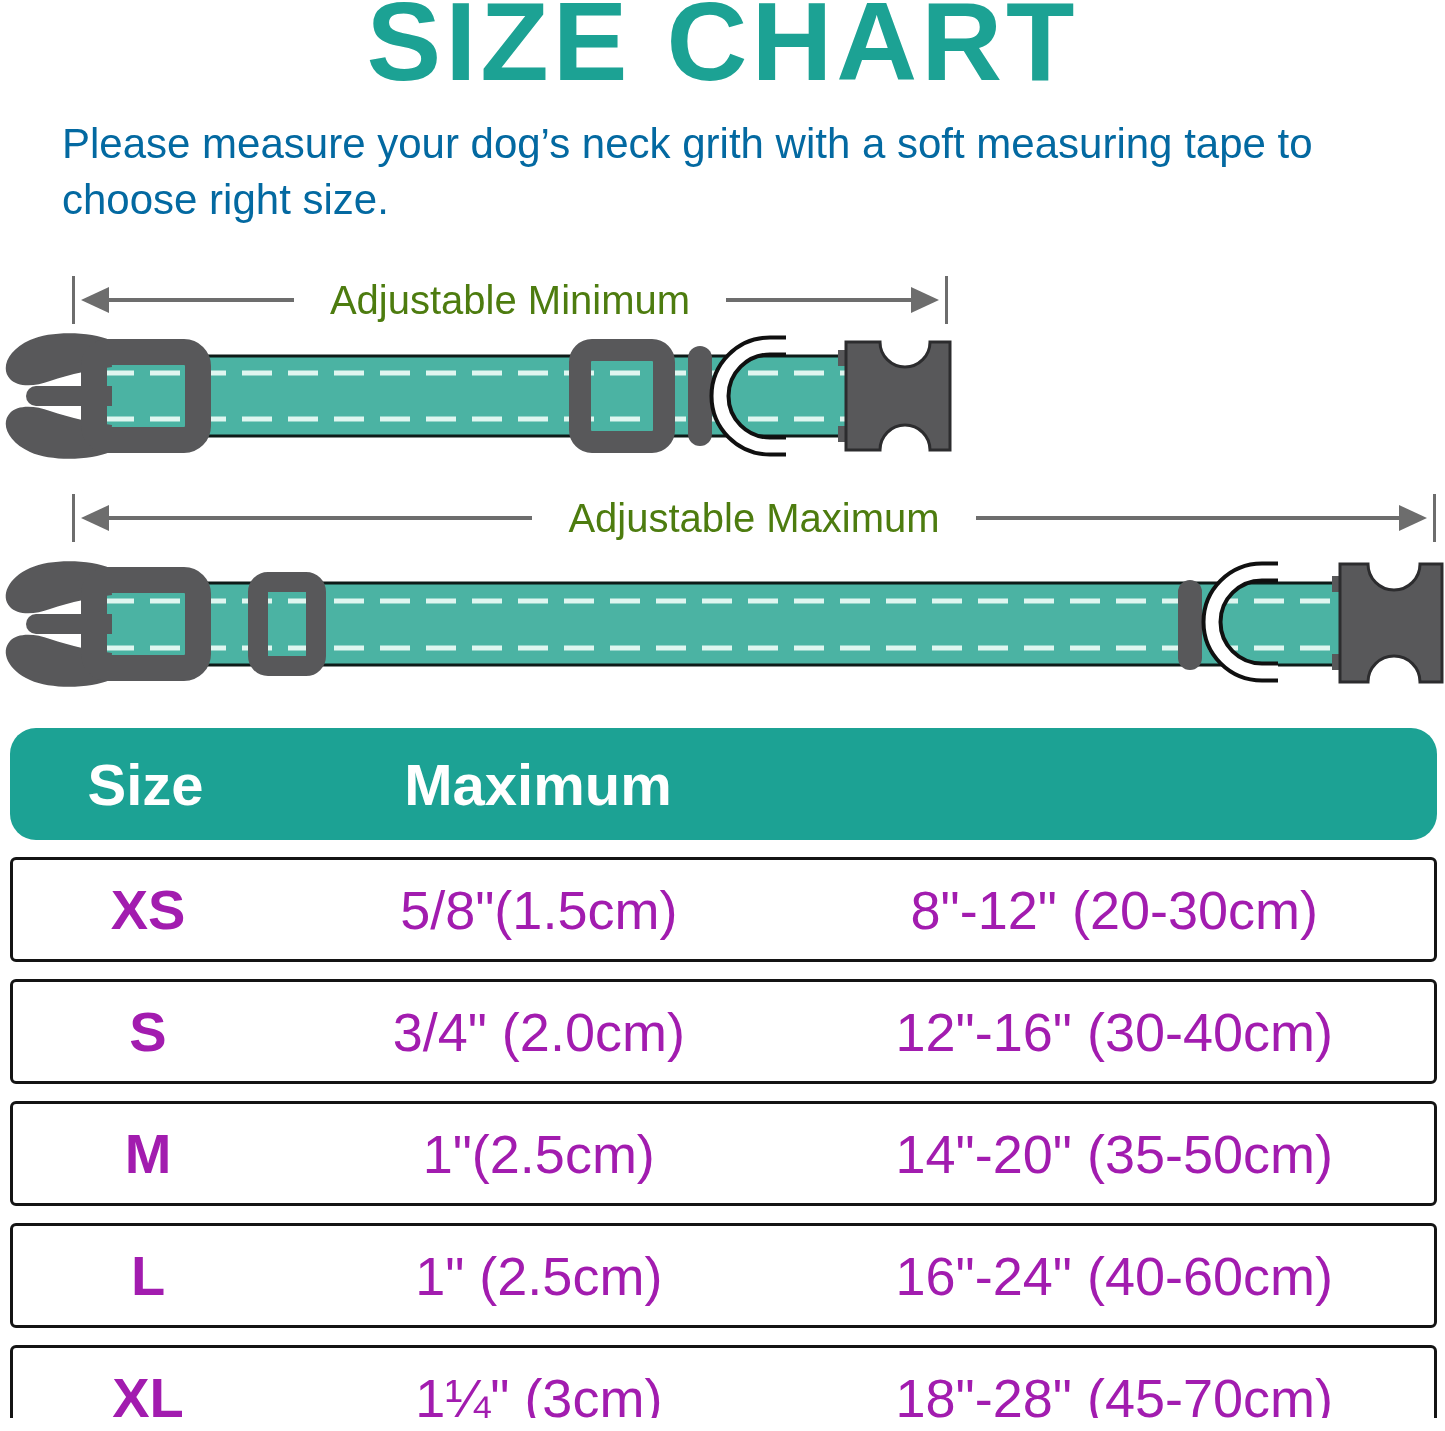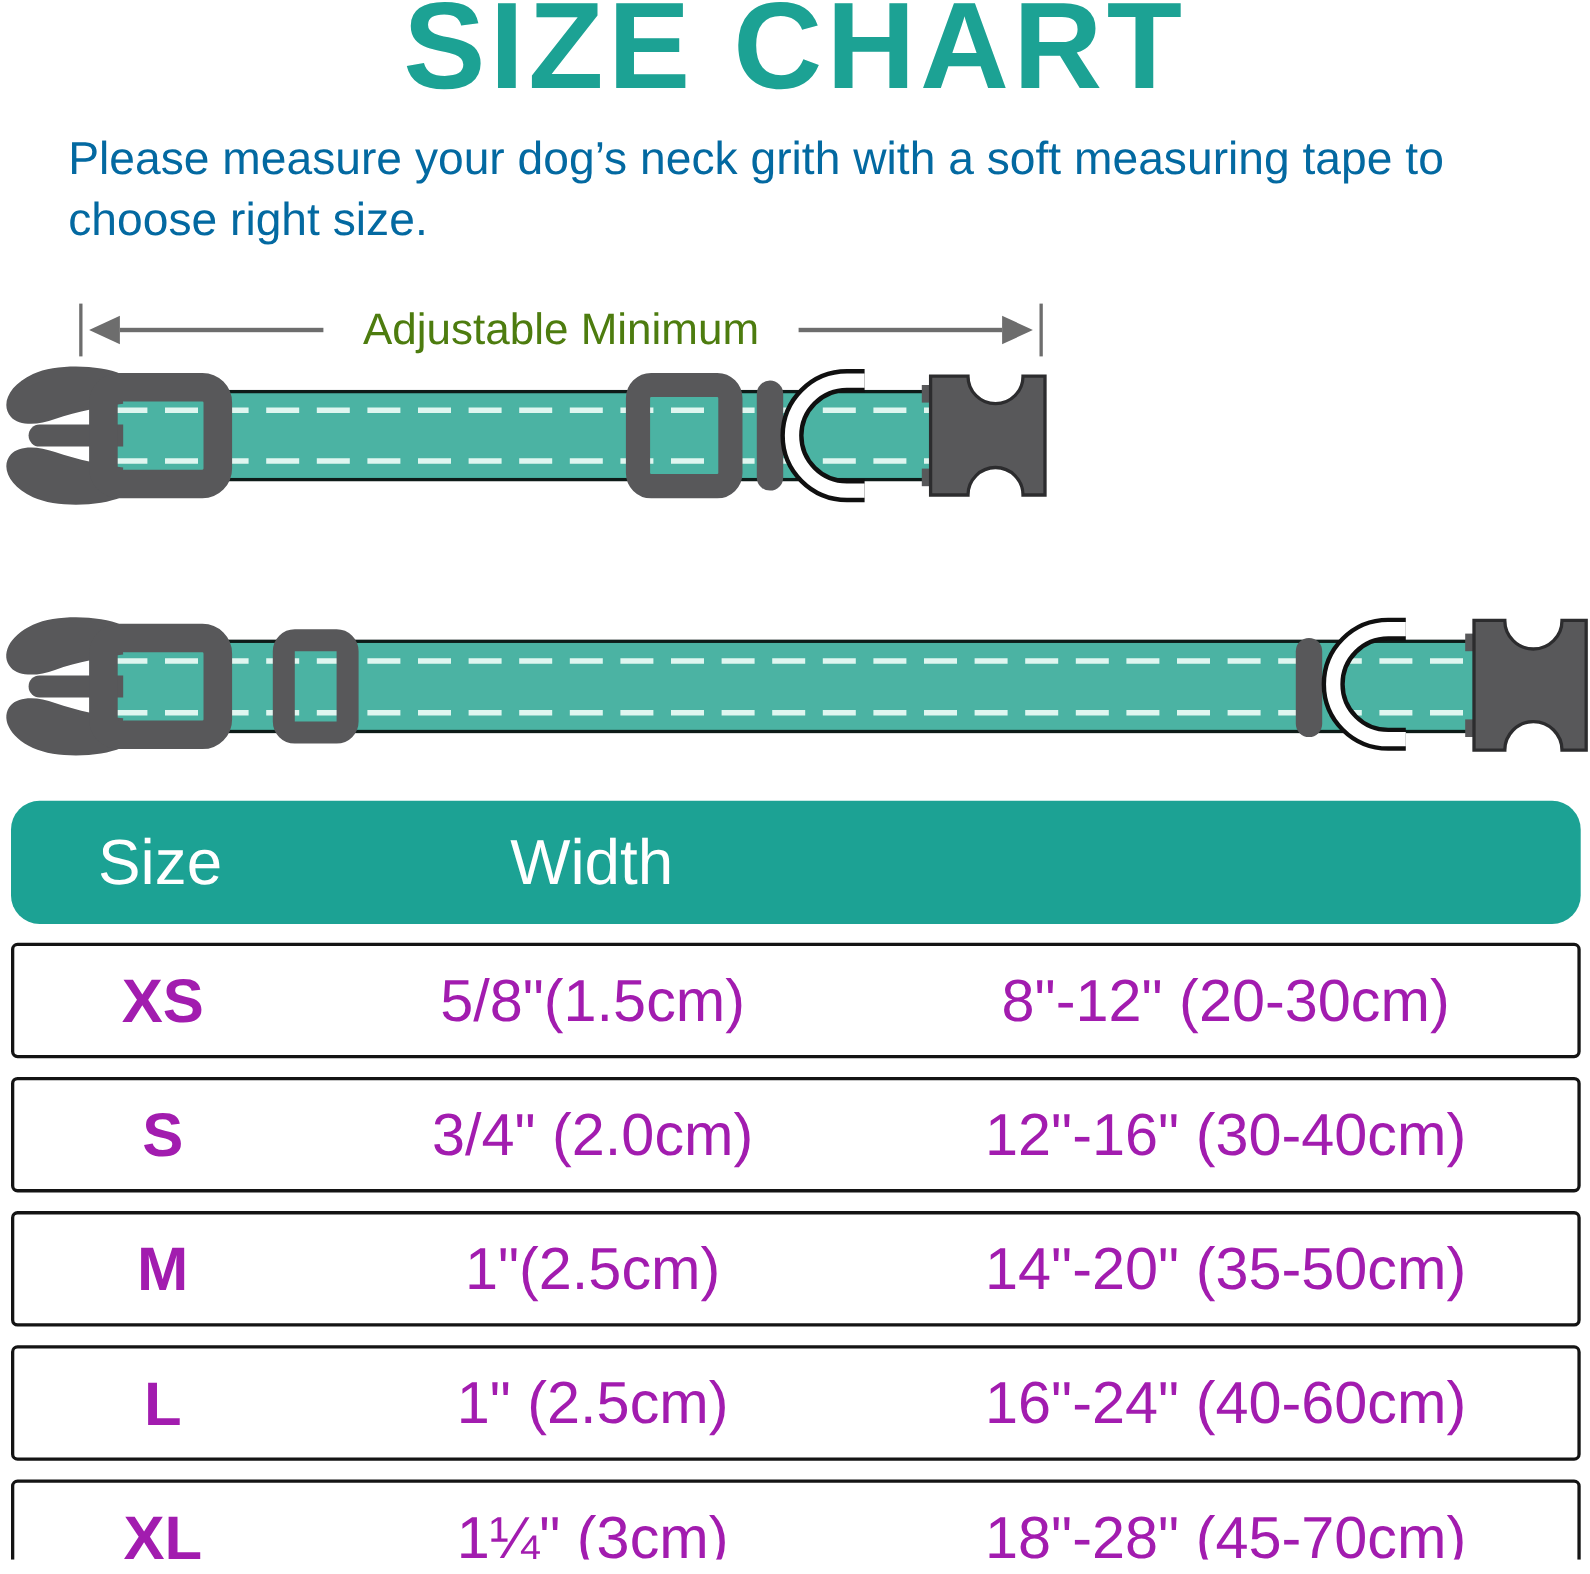--- a/index.html
+++ b/index.html
@@ -49,21 +49,21 @@
   .hw-ring{fill:none;stroke:var(--hardware);}
   .hw-edge{stroke:#2c2c2e;stroke-width:3;}
   .dring-out{fill:none;stroke:#101010;stroke-width:21;stroke-linecap:butt;}
   .dring-in{fill:none;stroke:#ffffff;stroke-width:13;stroke-linecap:butt;}
 
   
   .size-table{position:absolute;left:10px;top:728px;width:1427px;}
   .thead{
     height:112px;border-radius:26px;background:var(--teal);
     display:grid;grid-template-columns:19% 36% 45%;align-items:center;
-    color:#ffffff;font-weight:normal;font-size:58px;
+    color:#ffffff;font-weight:bold;font-size:58px;
   }
   .thead .cell{text-align:center;}
   .trow{
     height:99px;margin-top:17px;
     border:3px solid #141414;border-radius:6px;background:#fff;
     display:grid;grid-template-columns:19% 36% 45%;align-items:center;
     font-size:54px;color:#a21caf;
   }
   .trow .cell{text-align:center;white-space:nowrap;}
   .trow .cell.size{font-weight:bold;font-size:56px;}
@@ -108,20 +108,29 @@
       <path class="dring-in" d="M786,14 L770,14 A50,50 0 1 0 770,114 L786,114"></path>
     </g>
 
     <g>
       <rect class="hw" x="838" y="18" width="12" height="16"></rect>
       <rect class="hw" x="838" y="94" width="12" height="16"></rect>
       <path class="hw hw-edge" d="M846,10 L880,10 A25,25 0 0 0 930,10 L950,10 L950,118 L930,118 A25,25 0 0 0 880,118 L846,118 Z"></path>
     </g>
   </svg>
 
+  <div class="measure max">
+    <span class="tick"></span>
+    <span class="head left"></span>
+    <span class="line"></span>
+    <span class="label">Adjustable Maximum</span>
+    <span class="line"></span>
+    <span class="head right"></span>
+    <span class="tick"></span>
+  </div>
 
   <svg class="collar two" width="1445" height="138" viewBox="0 0 1445 138">
     <rect class="strap-fill" x="84" y="27" width="1272" height="82"></rect>
     <line class="stitch" x1="104" y1="45" x2="1344" y2="45"></line>
     <line class="stitch" x1="104" y1="92" x2="1344" y2="92"></line>
     <g transform="translate(0,4)">
       <path class="hw" d="M110,8 C92,0 52,-2 30,8 C8,18 0,36 10,47 C17,55 34,55 50,49 C70,42 95,37 112,35 Z"></path>
       <path class="hw" d="M110,120 C92,128 52,130 30,120 C8,110 0,92 10,81 C17,73 34,73 50,79 C70,86 95,91 112,93 Z"></path>
       <path class="hw" d="M36,54 L112,54 L112,74 L36,74 A10,10 0 0 1 36,54 Z"></path>
       <rect class="hw-ring" x="94" y="20" width="104" height="88" rx="14" stroke-width="26"></rect>
@@ -135,21 +144,21 @@
     <g>
       <rect class="hw" x="1332" y="20" width="12" height="16"></rect>
       <rect class="hw" x="1332" y="98" width="12" height="16"></rect>
       <path class="hw hw-edge" d="M1340,8 L1368,8 A26,26 0 0 0 1420,8 L1442,8 L1442,126 L1420,126 A26,26 0 0 0 1368,126 L1340,126 Z"></path>
     </g>
   </svg>
 
   <div class="size-table">
     <div class="thead">
       <div class="cell">Size</div>
-      <div class="cell">Width</div>
+      <div class="cell">Maximum</div>
     </div>
 
     <div class="trow">
       <div class="cell size">XS</div>
       <div class="cell">5/8"(1.5cm)</div>
       <div class="cell">8"-12" (20-30cm)</div>
     </div>
     <div class="trow">
       <div class="cell size">S</div>
       <div class="cell">3/4" (2.0cm)</div>

